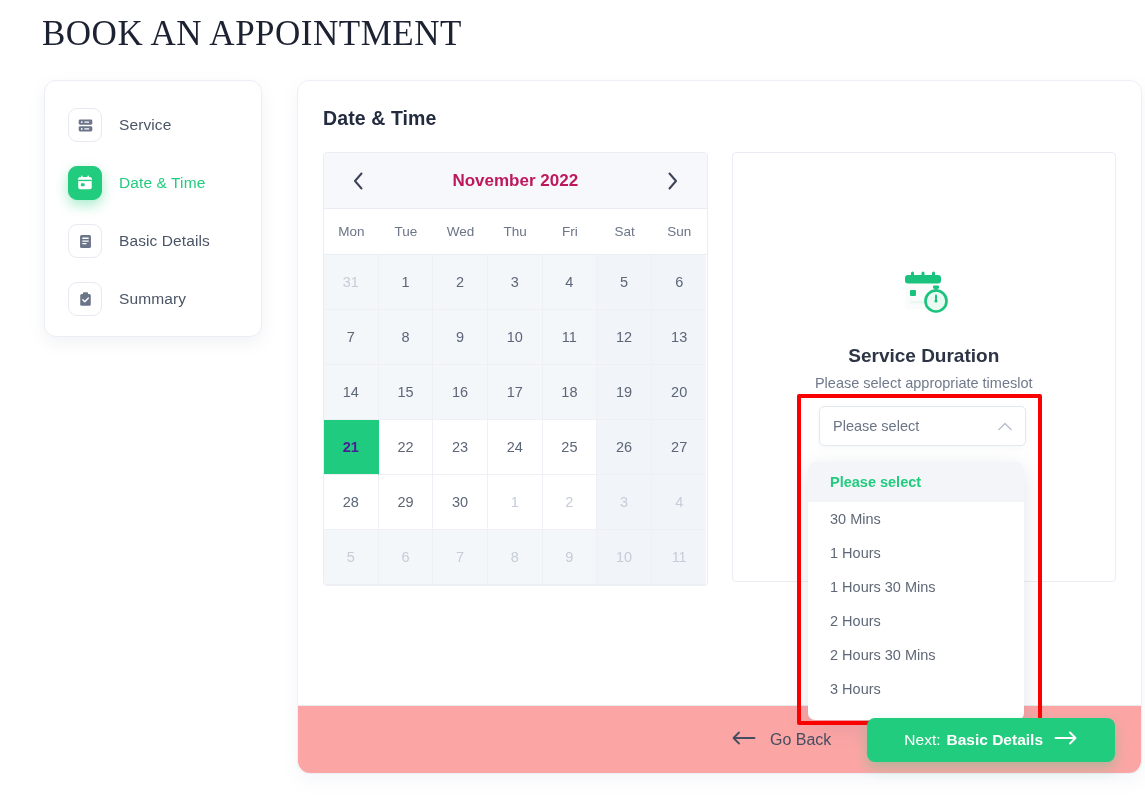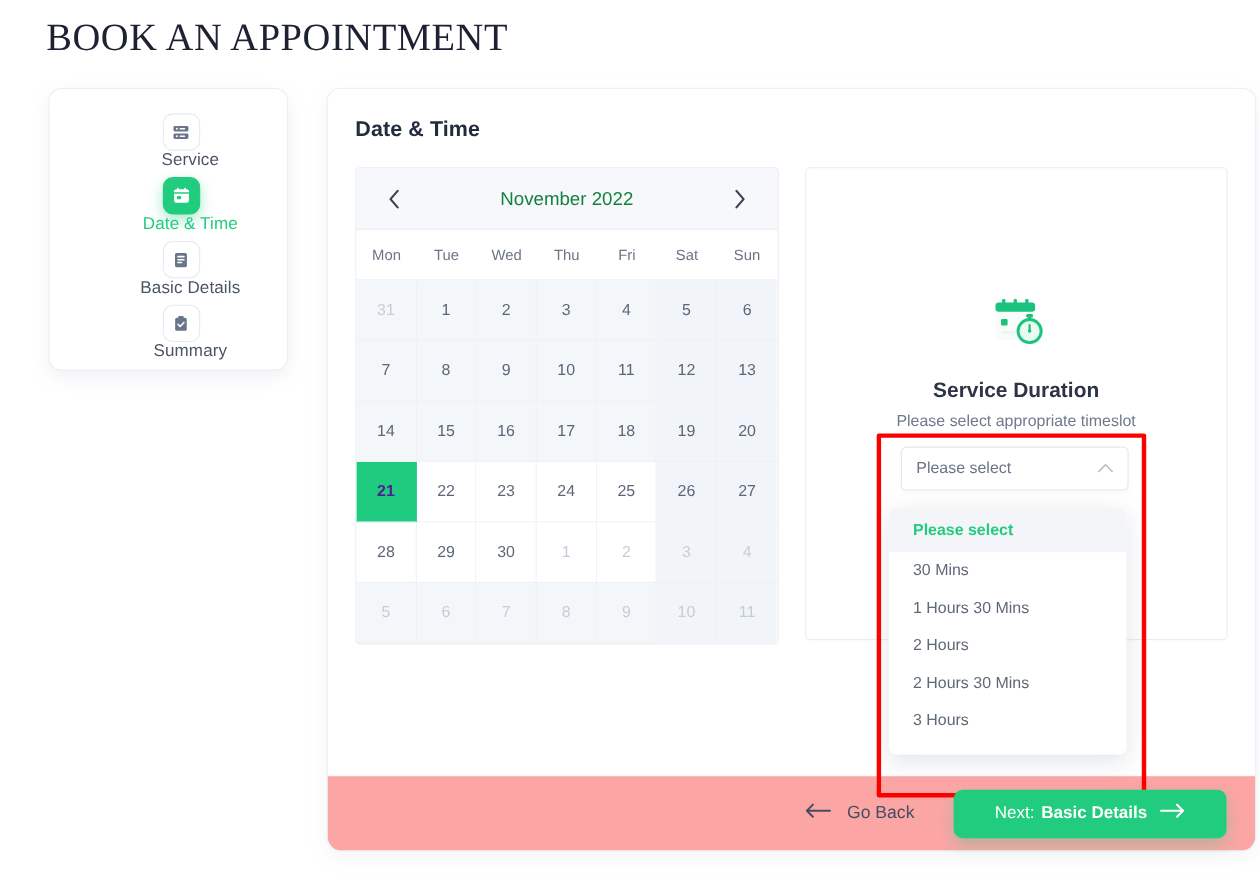--- a/index.html
+++ b/index.html
@@ -28,21 +28,20 @@
     background: #ffffff;
     border: 1px solid #eceef5;
     border-radius: 12px;
     box-shadow: 0 6px 16px rgba(120,130,160,0.10);
     padding: 22px 0 0 0;
   }
   .step {
     display: flex; align-items: center;
     height: 44px; margin-bottom: 14px;
     padding-left: 23px;
-    flex-direction: column;
   }
   .step:last-child { margin-bottom: 0; }
   .step-icon {
     width: 34px; height: 34px;
     border-radius: 9px;
     border: 1px solid #e6e9f1;
     background: #ffffff;
     display: flex; align-items: center; justify-content: center;
     flex: 0 0 auto;
   }
@@ -90,21 +89,21 @@
     height: 56px; background: #f6f8fb;
     display: flex; align-items: center; justify-content: space-between;
     padding: 0 20px;
     border-bottom: 1px solid #eaedf3;
   }
   .cal-nav {
     width: 28px; height: 28px;
     display: flex; align-items: center; justify-content: center;
     color: #3b4354; cursor: pointer;
   }
-  .cal-title { font-size: 17px; font-weight: 400; color: #15803d; }
+  .cal-title { font-size: 17px; font-weight: 700; color: #be185d; }
   .cal-weekdays {
     display: grid; grid-template-columns: repeat(7, 1fr);
     background: #ffffff;
     border-bottom: 1px solid #eaedf3;
   }
   .cal-weekdays div {
     height: 45px; display: flex; align-items: center; justify-content: center;
     font-size: 13.5px; color: #6b7586; font-weight: 400;
   }
   .cal-grid { display: grid; grid-template-columns: repeat(7, 1fr); }
@@ -411,20 +410,21 @@
       <span>Please select</span>
       <span>
         <svg width="14" height="9" viewBox="0 0 14 9" fill="none">
           <path d="M1 7.5L7 1.5l6 6" stroke="#b9c0cc" stroke-width="1.5" stroke-linecap="round" stroke-linejoin="round"></path>
         </svg>
       </span>
     </div>
     <div class="select-menu" id="select-menu">
         <div class="opt highlight">Please select</div>
         <div class="opt">30 Mins</div>
+        <div class="opt">1 Hours</div>
         <div class="opt">1 Hours 30 Mins</div>
         <div class="opt">2 Hours</div>
         <div class="opt">2 Hours 30 Mins</div>
         <div class="opt">3 Hours</div>
       </div>
   </div>
 
   <div class="red-box"></div>
 
 </div>

